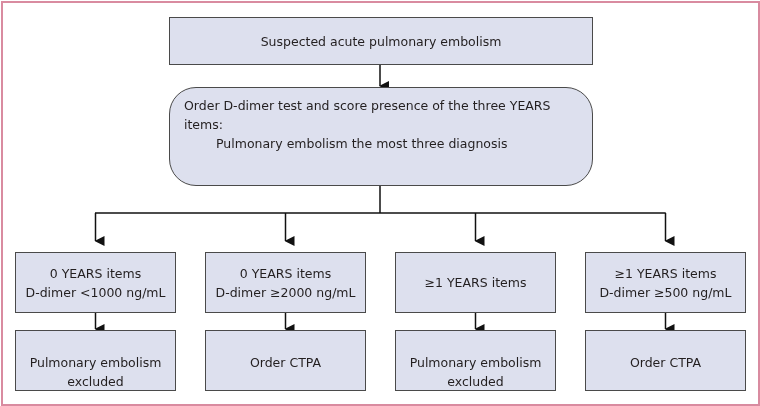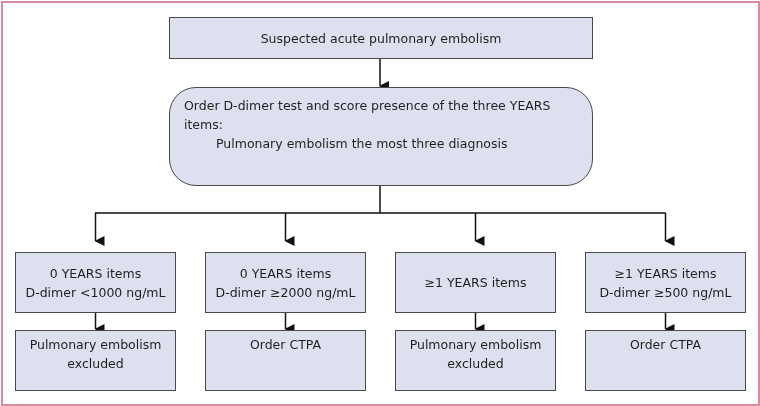--- a/index.html
+++ b/index.html
@@ -5,22 +5,22 @@
   html, body { margin: 0; padding: 0; background: #ffffff; }
   body { width: 760px; height: 406px; position: relative; overflow: hidden;
          font-family: "DejaVu Sans", sans-serif; color: #231f20; }
   .frame { position: absolute; left: 1px; top: 1px; width: 755px; height: 401px;
            border: 2px solid #d98ba0; box-sizing: content-box; }
   svg.wires { position: absolute; left: 0; top: 0; width: 760px; height: 406px; }
   .box { position: absolute; background: #dde0ee; border: 1.5px solid #4a4a4a;
          box-sizing: border-box; font-size: 12.5px; line-height: 19px; }
   .box.center { text-align: center; display: flex; flex-direction: column;
                 justify-content: center; align-items: center; }
-  .box.top-text { justify-content: flex-start; padding-top: 4px; }
-  #box-start { left: 169px; top: 17px; width: 424px; height: 42px; text-align: center; }
+  .box.top-text { justify-content: flex-start; padding-top: 22px; }
+  #box-start { left: 169px; top: 17px; width: 424px; height: 48px; text-align: center; }
   #box-order { left: 169px; top: 87px; width: 424px; height: 99px;
                padding: 8px 0 0 14px; text-align: left; border-radius: 27px; }
   #box-order .item { padding-left: 32px; }
   .mid { top: 252px; width: 161px; height: 61px; }
   .bot { top: 330px; width: 161px; height: 61px; }
   .c1 { left: 15px; } .c2 { left: 205px; } .c3 { left: 395px; } .c4 { left: 585px; }
 </style>
 </head>
 <body>
 

